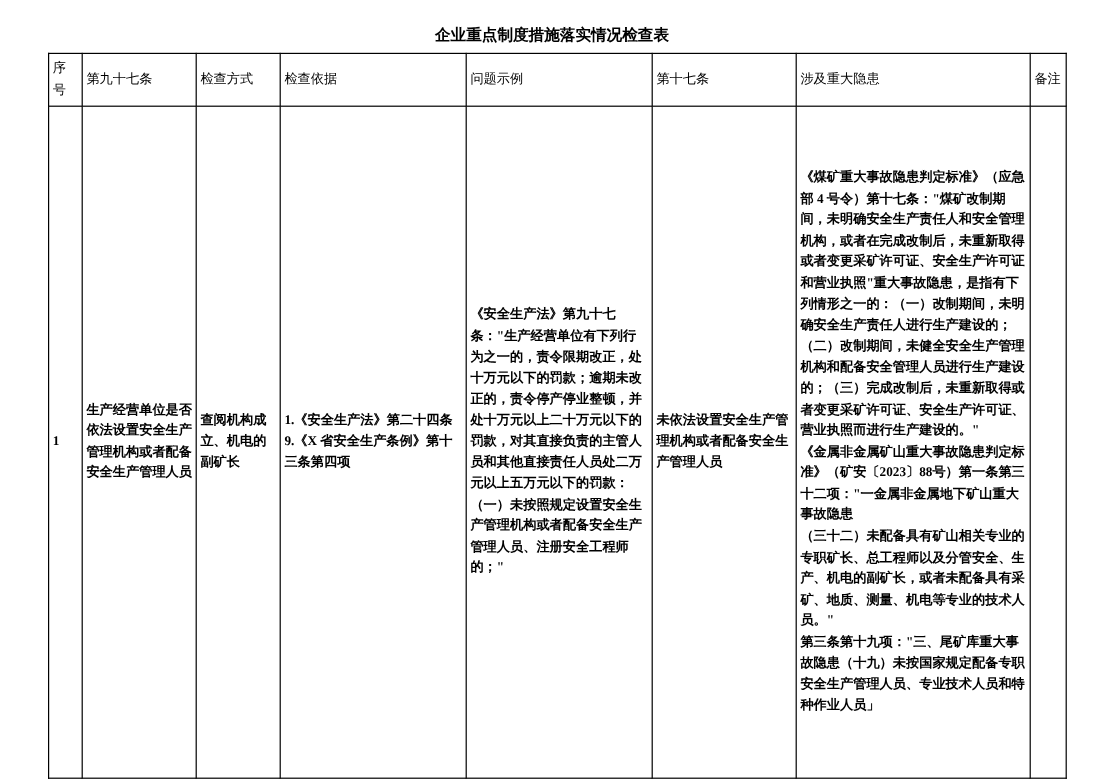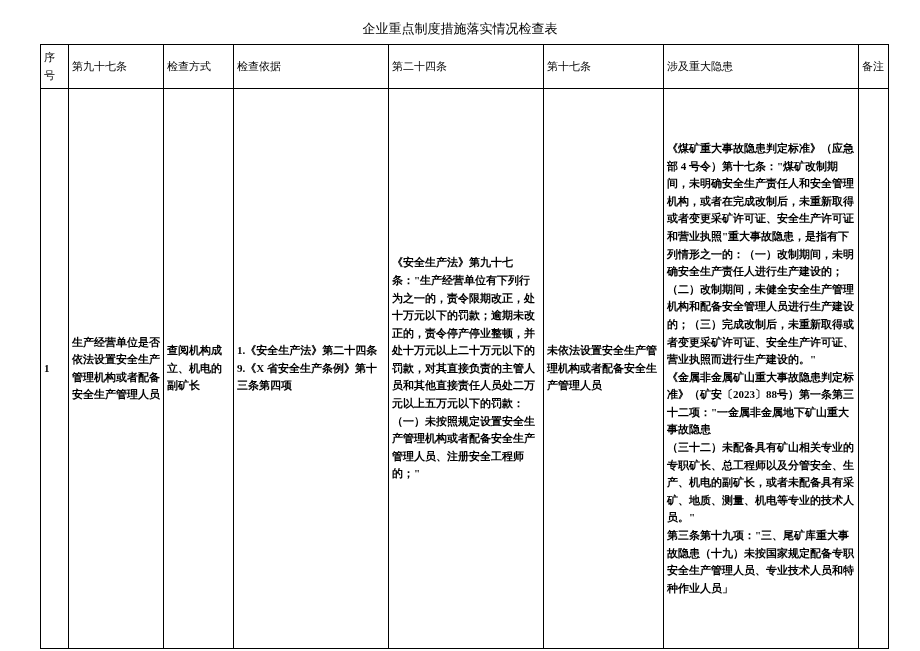--- a/index.html
+++ b/index.html
@@ -12,21 +12,21 @@
       font-family: "SimSun", "宋体", serif;
       font-size: 12px;
       color: #000000;
       padding: 20px 40px;
       width: 920px;
     }
     .title {
       text-align: center;
       font-size: 13px;
       margin-bottom: 6px;
-      font-weight: normal;
+      font-weight: bold;
     }
     table {
       border-collapse: collapse;
       width: 100%;
       table-layout: fixed;
     }
     th, td {
       border: 1px solid #000000;
       padding: 4px 3px;
       text-align: left;
@@ -67,21 +67,21 @@
     <col class="col-example">
     <col class="col-hazard">
     <col class="col-remark">
   </colgroup>
   <thead>
     <tr>
       <th>序号</th>
       <th>第九十七条</th>
       <th>检查方式</th>
       <th>检查依据</th>
-      <th>第二十四条</th>
+      <th>问题示例</th>
       <th>第十七条</th>
       <th>涉及重大隐患</th>
       <th>备注</th>
     </tr>
   </thead>
   <tbody>
     <tr class="tall-row">
       <td class="seq">1</td>
       <td class="body-cell">生产经营单位是否依法设置安全生产管理机构或者配备安全生产管理人员</td>
       <td class="body-cell">查阅机构成立、机电的副矿长</td>

